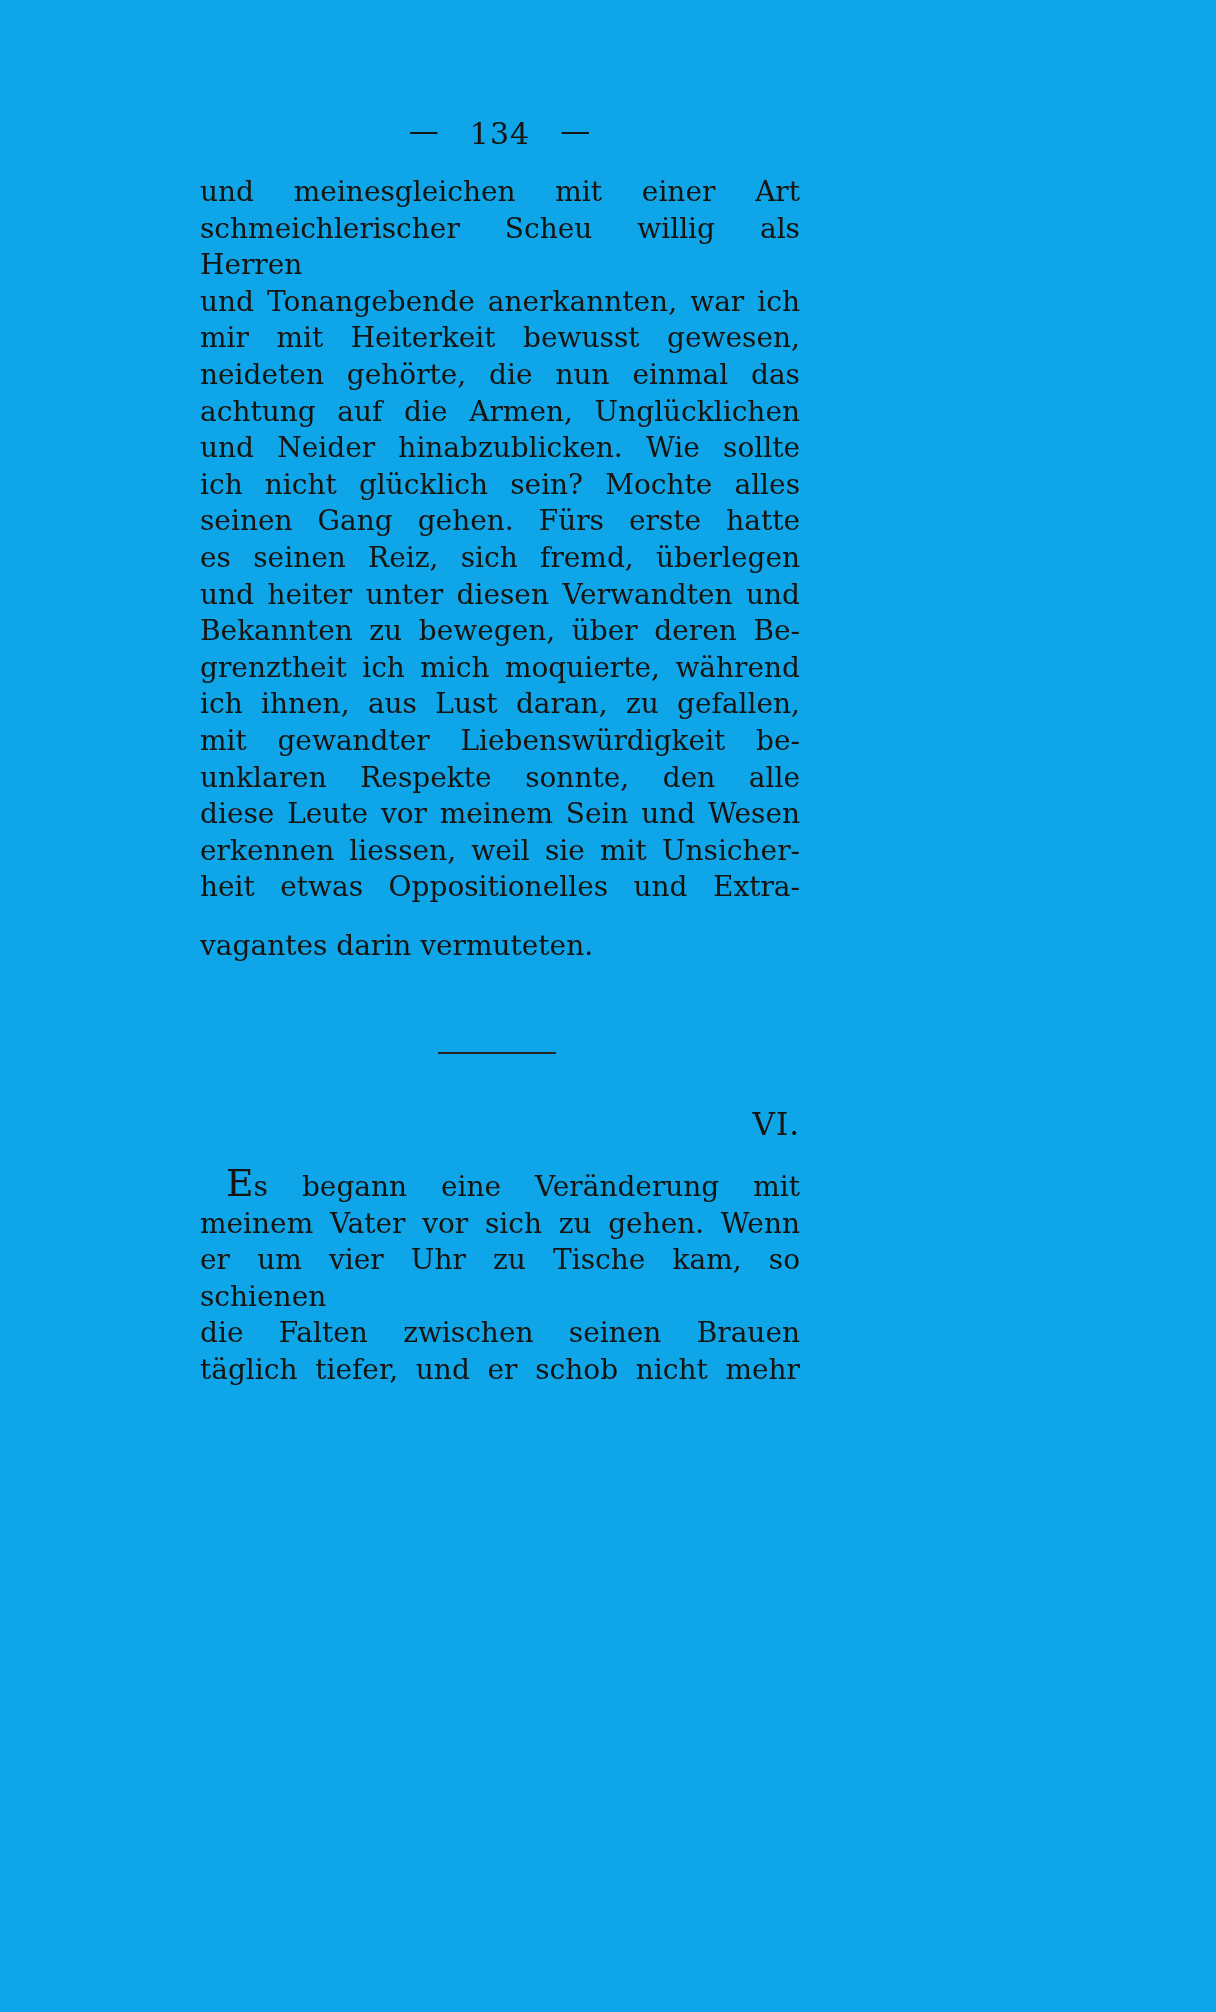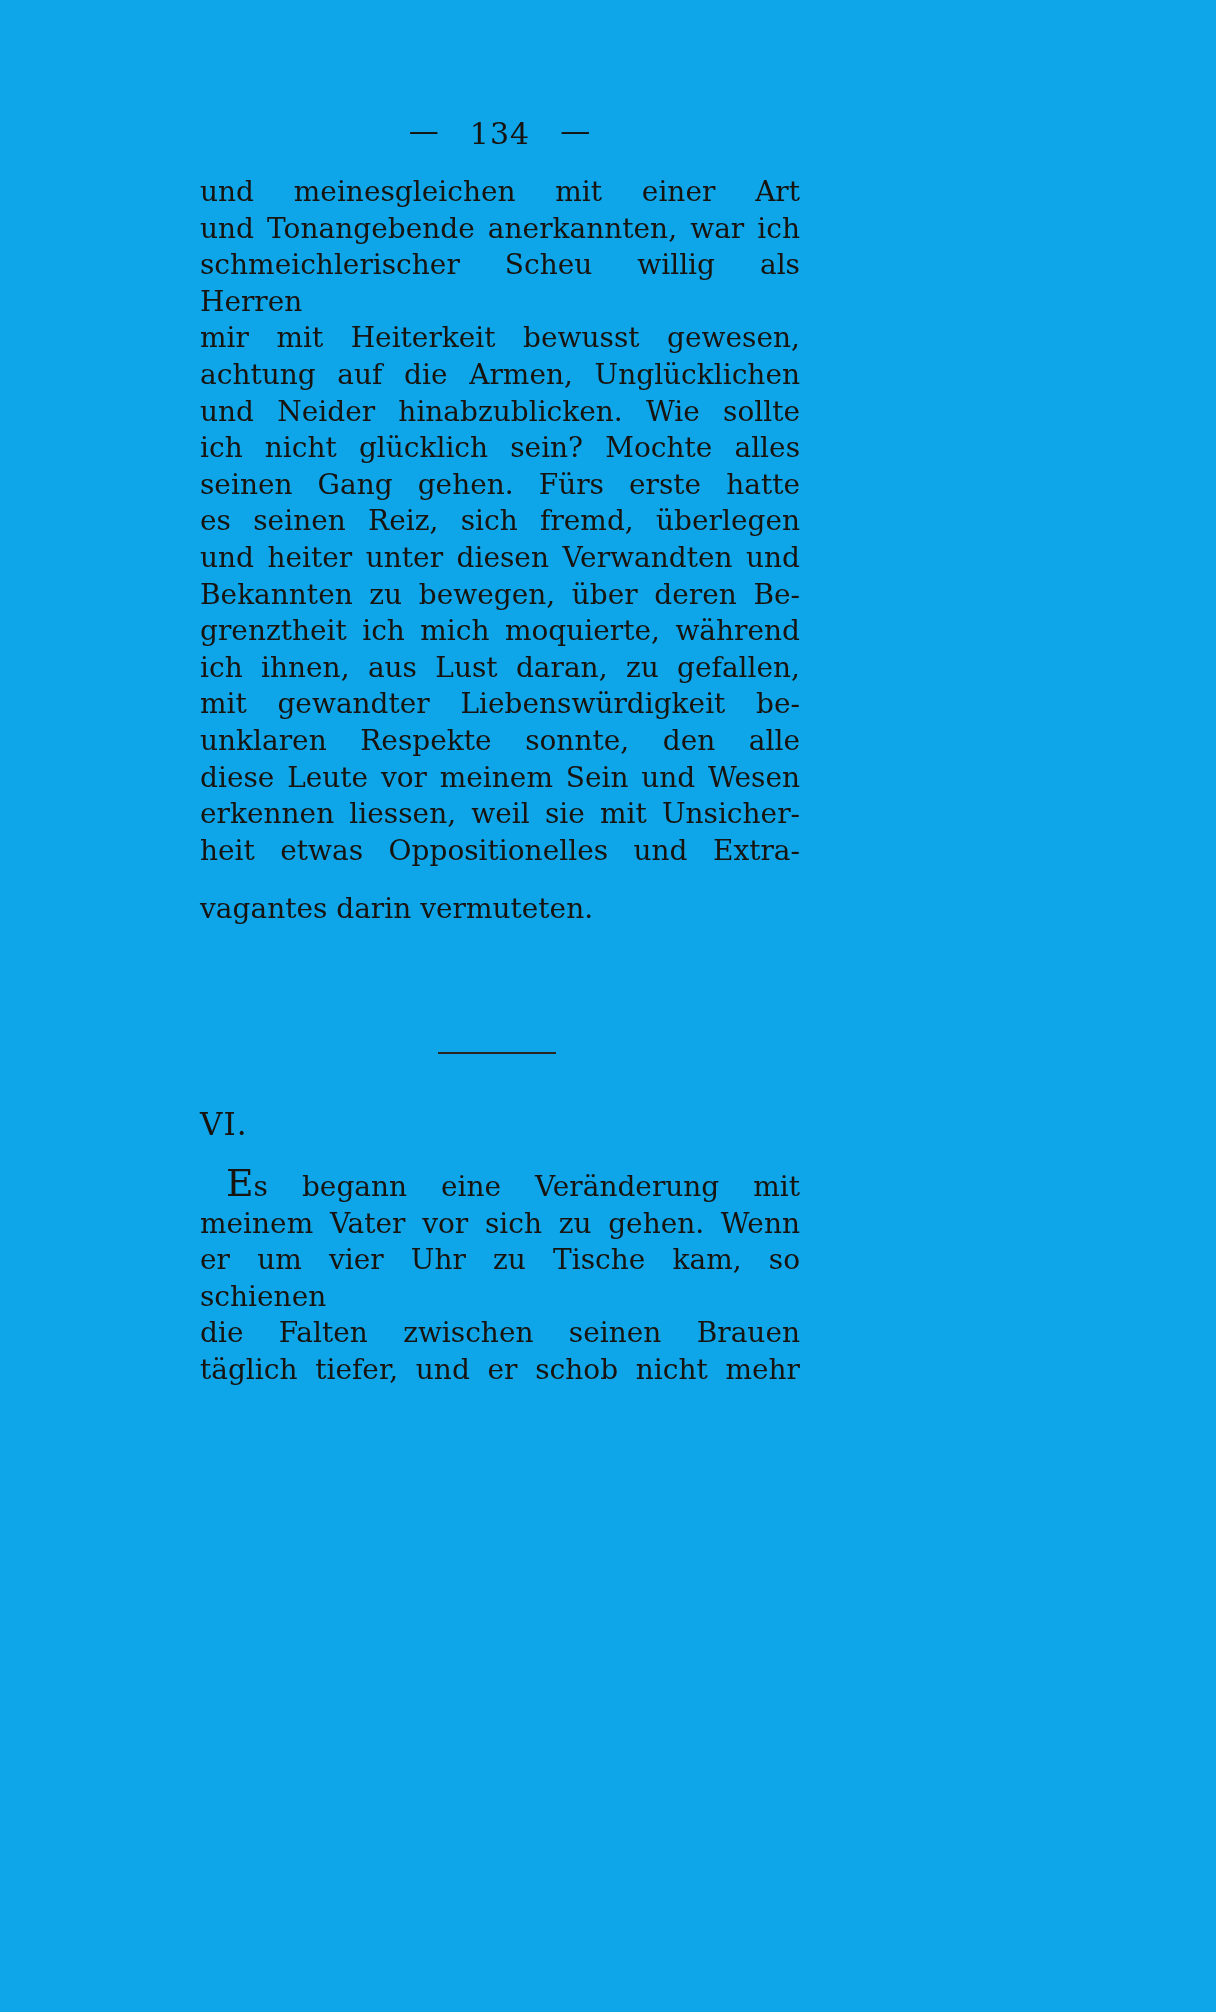--- a/index.html
+++ b/index.html
@@ -66,39 +66,40 @@
     left: 438px;
     width: 118px;
     height: 2px;
     background: #2b2620;
   }
   .section-heading {
     position: absolute;
     top: 1106px;
     left: 200px;
     width: 600px;
-    text-align: left;
+    text-align: right;
     font-size: 31px;
     letter-spacing: 1px;
   }
 </style>
 </head>
 <body>
 
 <div class="page">
 
   <div class="page-header">
     <span class="dash">—</span><span>134</span><span class="dash">—</span>
   </div>
 
   <div class="para para1">
     <div class="line">und meinesgleichen mit einer Art</div>
+    <div class="line">schmeichlerischer Scheu willig als Herren</div>
     <div class="line">und Tonangebende anerkannten, war ich</div>
-    <div class="line">schmeichlerischer Scheu willig als Herren</div>
     <div class="line">mir mit Heiterkeit bewusst gewesen,</div>
+    <div class="line">neideten gehörte, die nun einmal das</div>
     <div class="line">achtung auf die Armen, Unglücklichen</div>
     <div class="line">und Neider hinabzublicken. Wie sollte</div>
     <div class="line">ich nicht glücklich sein? Mochte alles</div>
     <div class="line">seinen Gang gehen. Fürs erste hatte</div>
     <div class="line">es seinen Reiz, sich fremd, überlegen</div>
     <div class="line">und heiter unter diesen Verwandten und</div>
     <div class="line">Bekannten zu bewegen, über deren Be-</div>
     <div class="line">grenztheit ich mich moquierte, während</div>
     <div class="line">ich ihnen, aus Lust daran, zu gefallen,</div>
     <div class="line">mit gewandter Liebenswürdigkeit be-</div>

